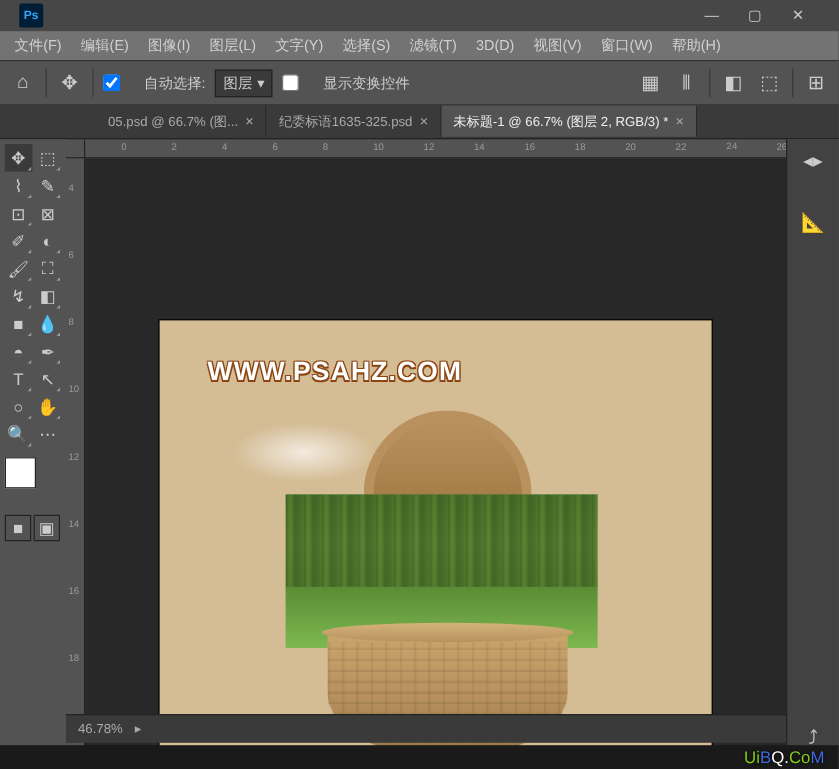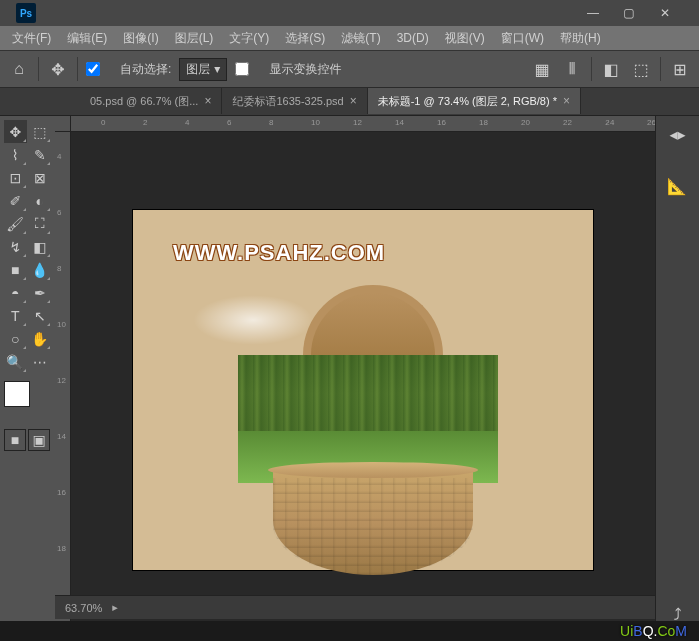--- a/index.html
+++ b/index.html
@@ -38,21 +38,21 @@
 .swatch-bg { width: 26px; height: 26px; background: #d4bc95; border: 1px solid #222; position: absolute; top: 12px; left: 12px; z-index: -1; }
 .mask-mode { margin-top: 8px; display: flex; gap: 2px; }
 .mask-mode .tool { width: 22px; height: 22px; border: 1px solid #222; }
 
 .canvas-area { flex: 1; background: #282828; position: relative; overflow: hidden; }
 .ruler-h { position: absolute; top: 0; left: 16px; right: 0; height: 16px; background: #535353; border-bottom: 1px solid #222; display: flex; }
 .ruler-v { position: absolute; top: 16px; left: 0; bottom: 0; width: 16px; background: #535353; border-right: 1px solid #222; }
 .ruler-corner { position: absolute; top: 0; left: 0; width: 16px; height: 16px; background: #535353; border-right: 1px solid #222; border-bottom: 1px solid #222; }
 .ruler-mark { color: #999; font-size: 8px; position: absolute; }
 
-.canvas-viewport { position: absolute; top: 16px; left: 16px; right: 0; bottom: 0; display: flex; align-items: center; justify-content: center; }
+.canvas-viewport { position: absolute; top: 16px; left: 16px; right: 0; bottom: 0; display: flex; align-items: flex-end; justify-content: center; }
 .canvas { width: 460px; height: 360px; background: #d4bc95; box-shadow: 0 0 0 1px #000; position: relative; margin-top: 20px; }
 .canvas-text { position: absolute; top: 30px; left: 40px; color: #fff; font-size: 22px; font-weight: bold; text-shadow: 1px 1px 0 #8b4513, -1px -1px 0 #8b4513, 1px -1px 0 #8b4513, -1px 1px 0 #8b4513; letter-spacing: 1px; }
 .cloud { position: absolute; top: 85px; left: 60px; width: 120px; height: 50px; background: radial-gradient(ellipse, rgba(255,255,255,0.7), transparent 70%); }
 .basket-container { position: absolute; top: 75px; left: 125px; width: 230px; height: 280px; }
 .basket-handle { width: 140px; height: 90px; border: 8px solid #b8915f; border-bottom: none; border-radius: 70px 70px 0 0; position: absolute; top: 0; left: 45px; background: linear-gradient(#b8915f, #a07840); }
 .forest-img { position: absolute; top: 70px; left: -20px; width: 260px; height: 128px; background: linear-gradient(to bottom, #4a7c2e 0%, #6fa040 30%, #5a8c35 60%, #7db850 100%); overflow: hidden; }
 .forest-trees { position: absolute; top: 0; left: 0; right: 0; height: 60%; background: repeating-linear-gradient(90deg, #3a5c20 0px, #5a7c30 4px, #3a5c20 8px, #4a6c28 15px); opacity: 0.8; }
 .basket-body { position: absolute; top: 185px; left: 15px; width: 200px; height: 105px; background: linear-gradient(to bottom, #c9a66b, #b8915f, #9a7845); border-radius: 0 0 100px 100px / 0 0 55px 55px; }
 .basket-rim { position: absolute; top: -8px; left: -5px; right: -5px; height: 16px; background: linear-gradient(#d4b37a, #b8915f); border-radius: 50%; }
 .basket-weave { position: absolute; inset: 8px 0 0 0; background: repeating-linear-gradient(0deg, rgba(0,0,0,0.1) 0px, transparent 3px, transparent 9px), repeating-linear-gradient(90deg, rgba(0,0,0,0.08) 0px, transparent 3px, transparent 12px); border-radius: 0 0 100px 100px / 0 0 50px 50px; }
@@ -125,21 +125,21 @@
 <div class="tabs-bar">
   <div class="tab">
     <span>05.psd @ 66.7% (图...</span>
     <span class="tab-close">×</span>
   </div>
   <div class="tab">
     <span>纪委标语1635-325.psd</span>
     <span class="tab-close">×</span>
   </div>
   <div class="tab active">
-    <span>未标题-1 @ 73.4% (图层 2, RGB/8) *</span>
+    <span>未标题-1 @ 66.7% (图层 2, RGB/3) *</span>
     <span class="tab-close">×</span>
   </div>
 </div>
 
 <div class="workspace">
   <div class="tools-panel">
     <div class="tool-row">
       <div class="tool active tool-corner">✥</div>
       <div class="tool tool-corner">⬚</div>
     </div>
@@ -241,21 +241,21 @@
 
   <div class="right-panel">
     <div class="rp-icon">◂▸</div>
     <div class="rp-icon" style="margin-top:24px">📐</div>
     <div style="flex:1"></div>
     <div class="rp-icon">⤴</div>
   </div>
 </div>
 
 <div class="status-bar">
-  <span>63.70%</span>
+  <span>46.78%</span>
   <span>▸</span>
 </div>
 
 <div class="footer-bar"></div>
 
 <div class="watermark">
   <span class="u">Ui</span><span class="b">B</span><span class="q">Q.</span><span class="u">Co</span><span class="b">M</span>
 </div>
 
 </body></html>

